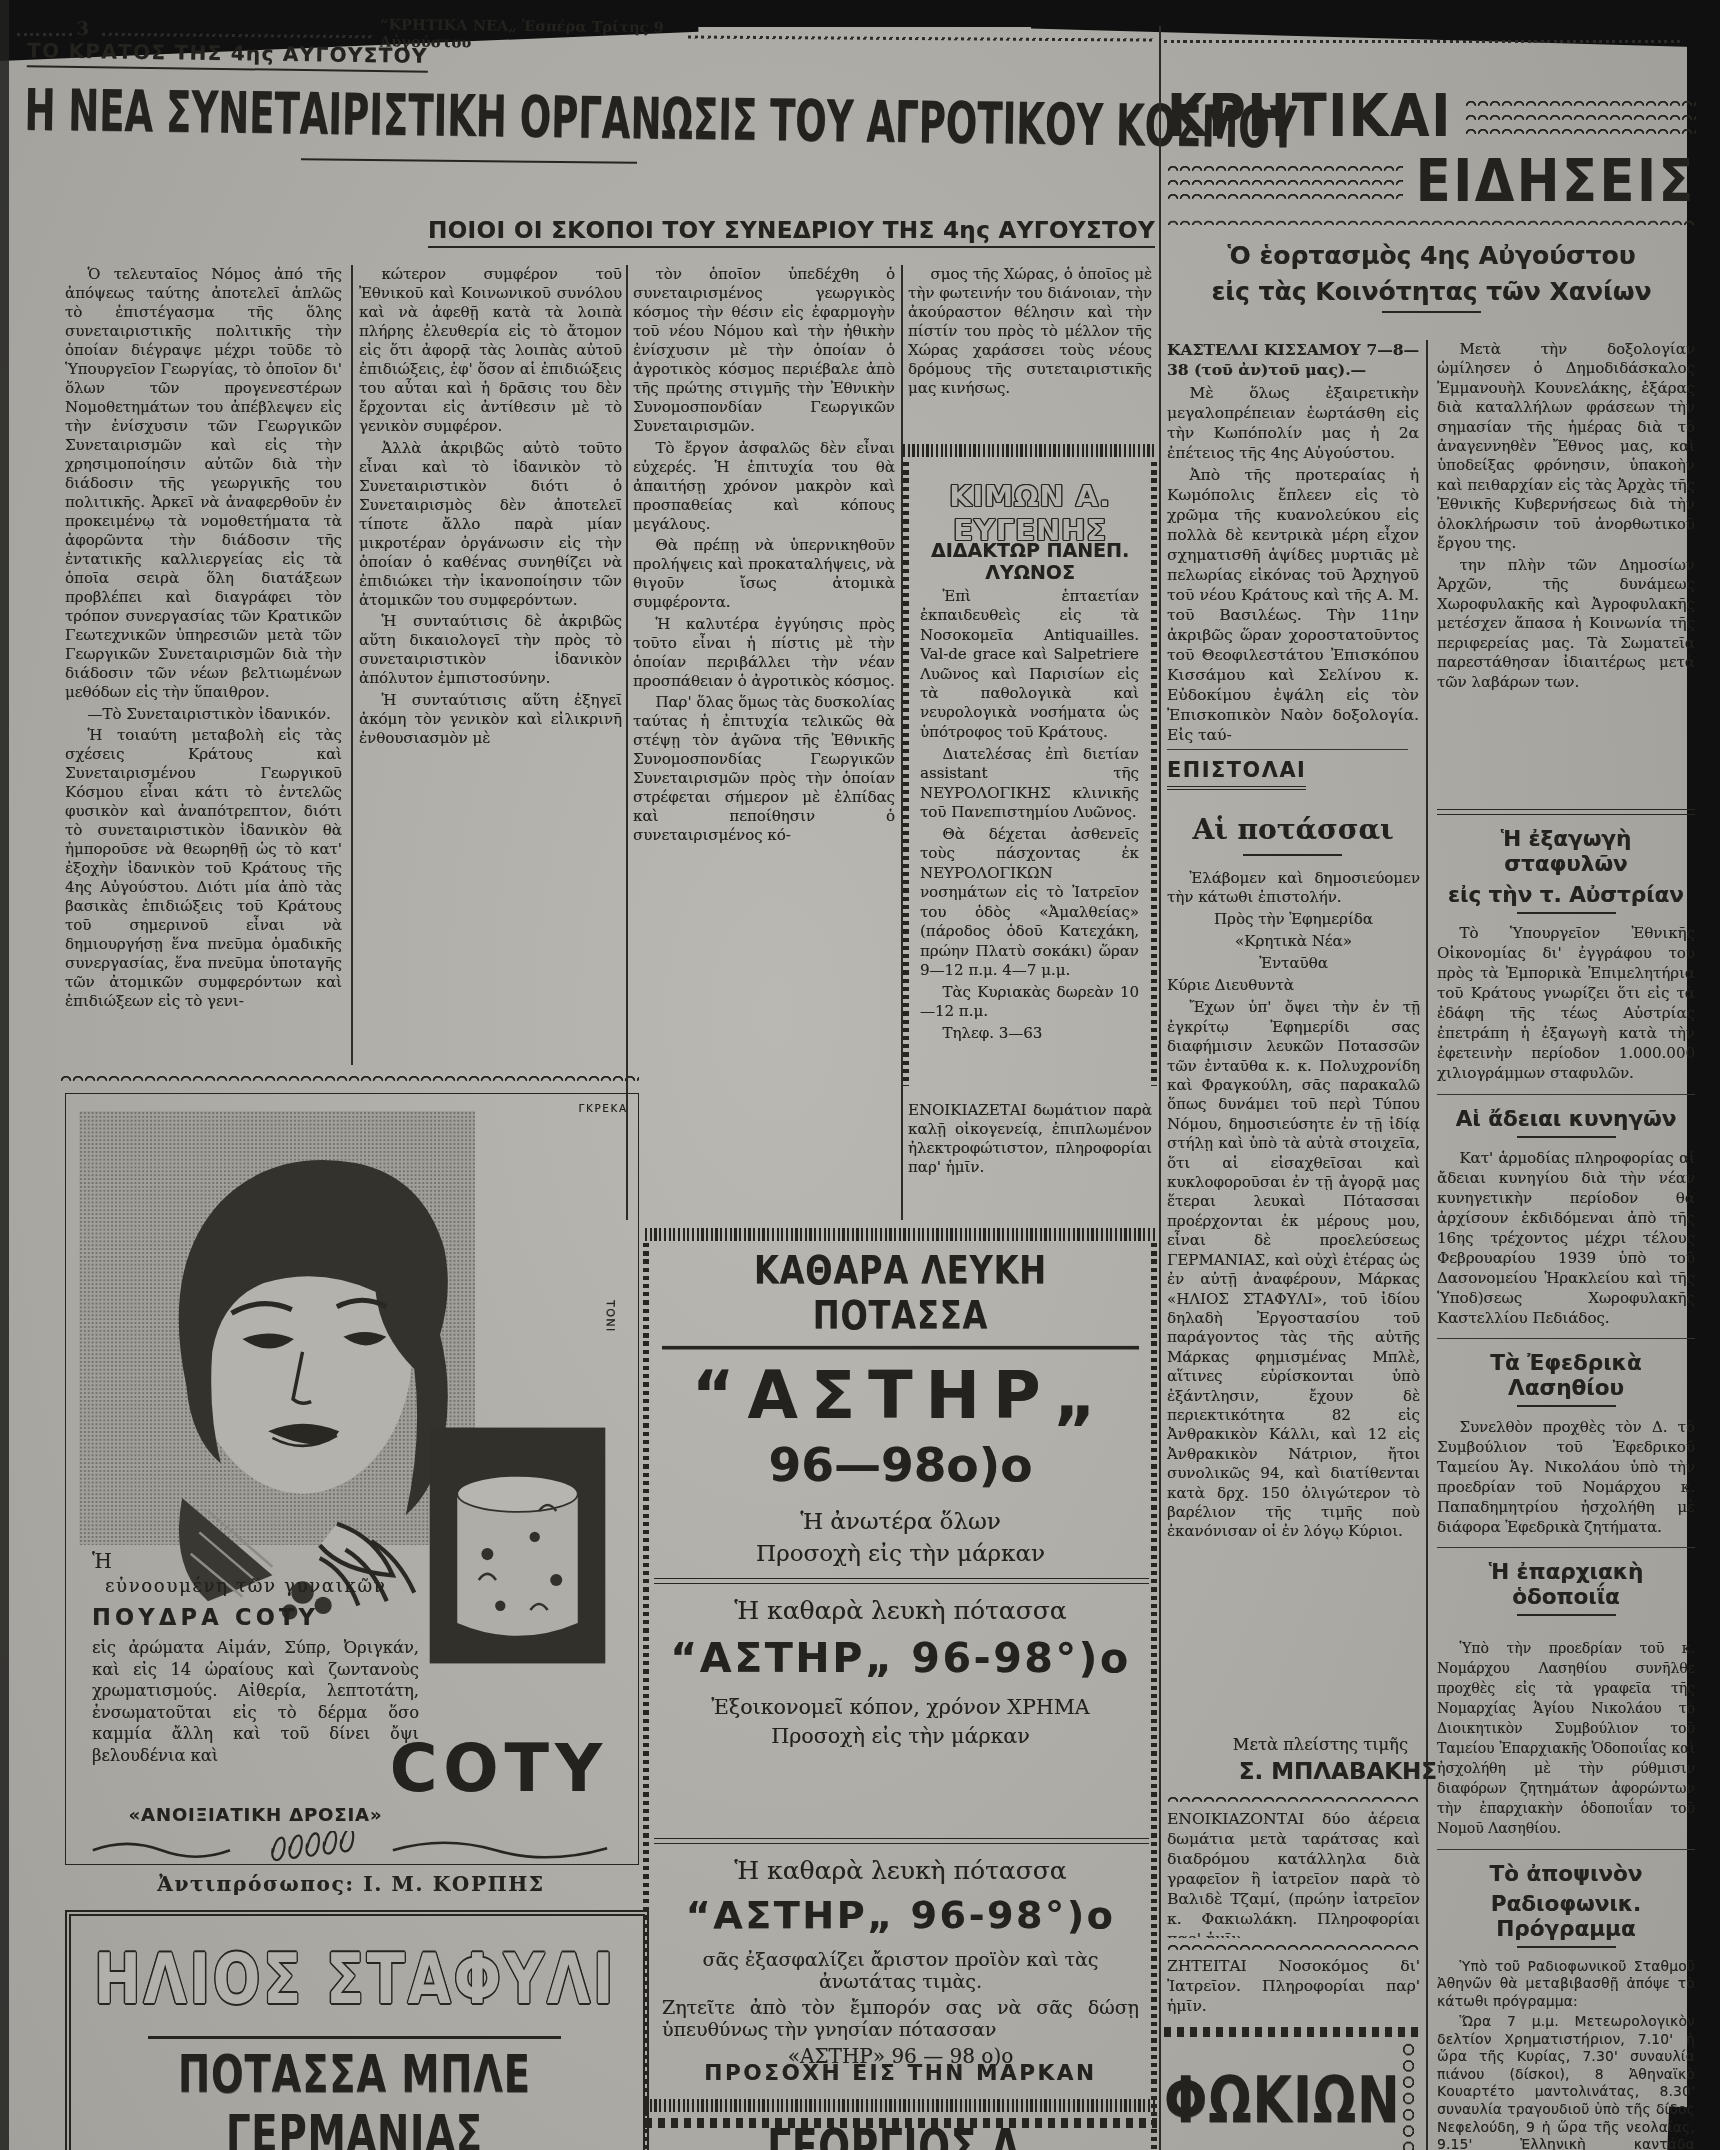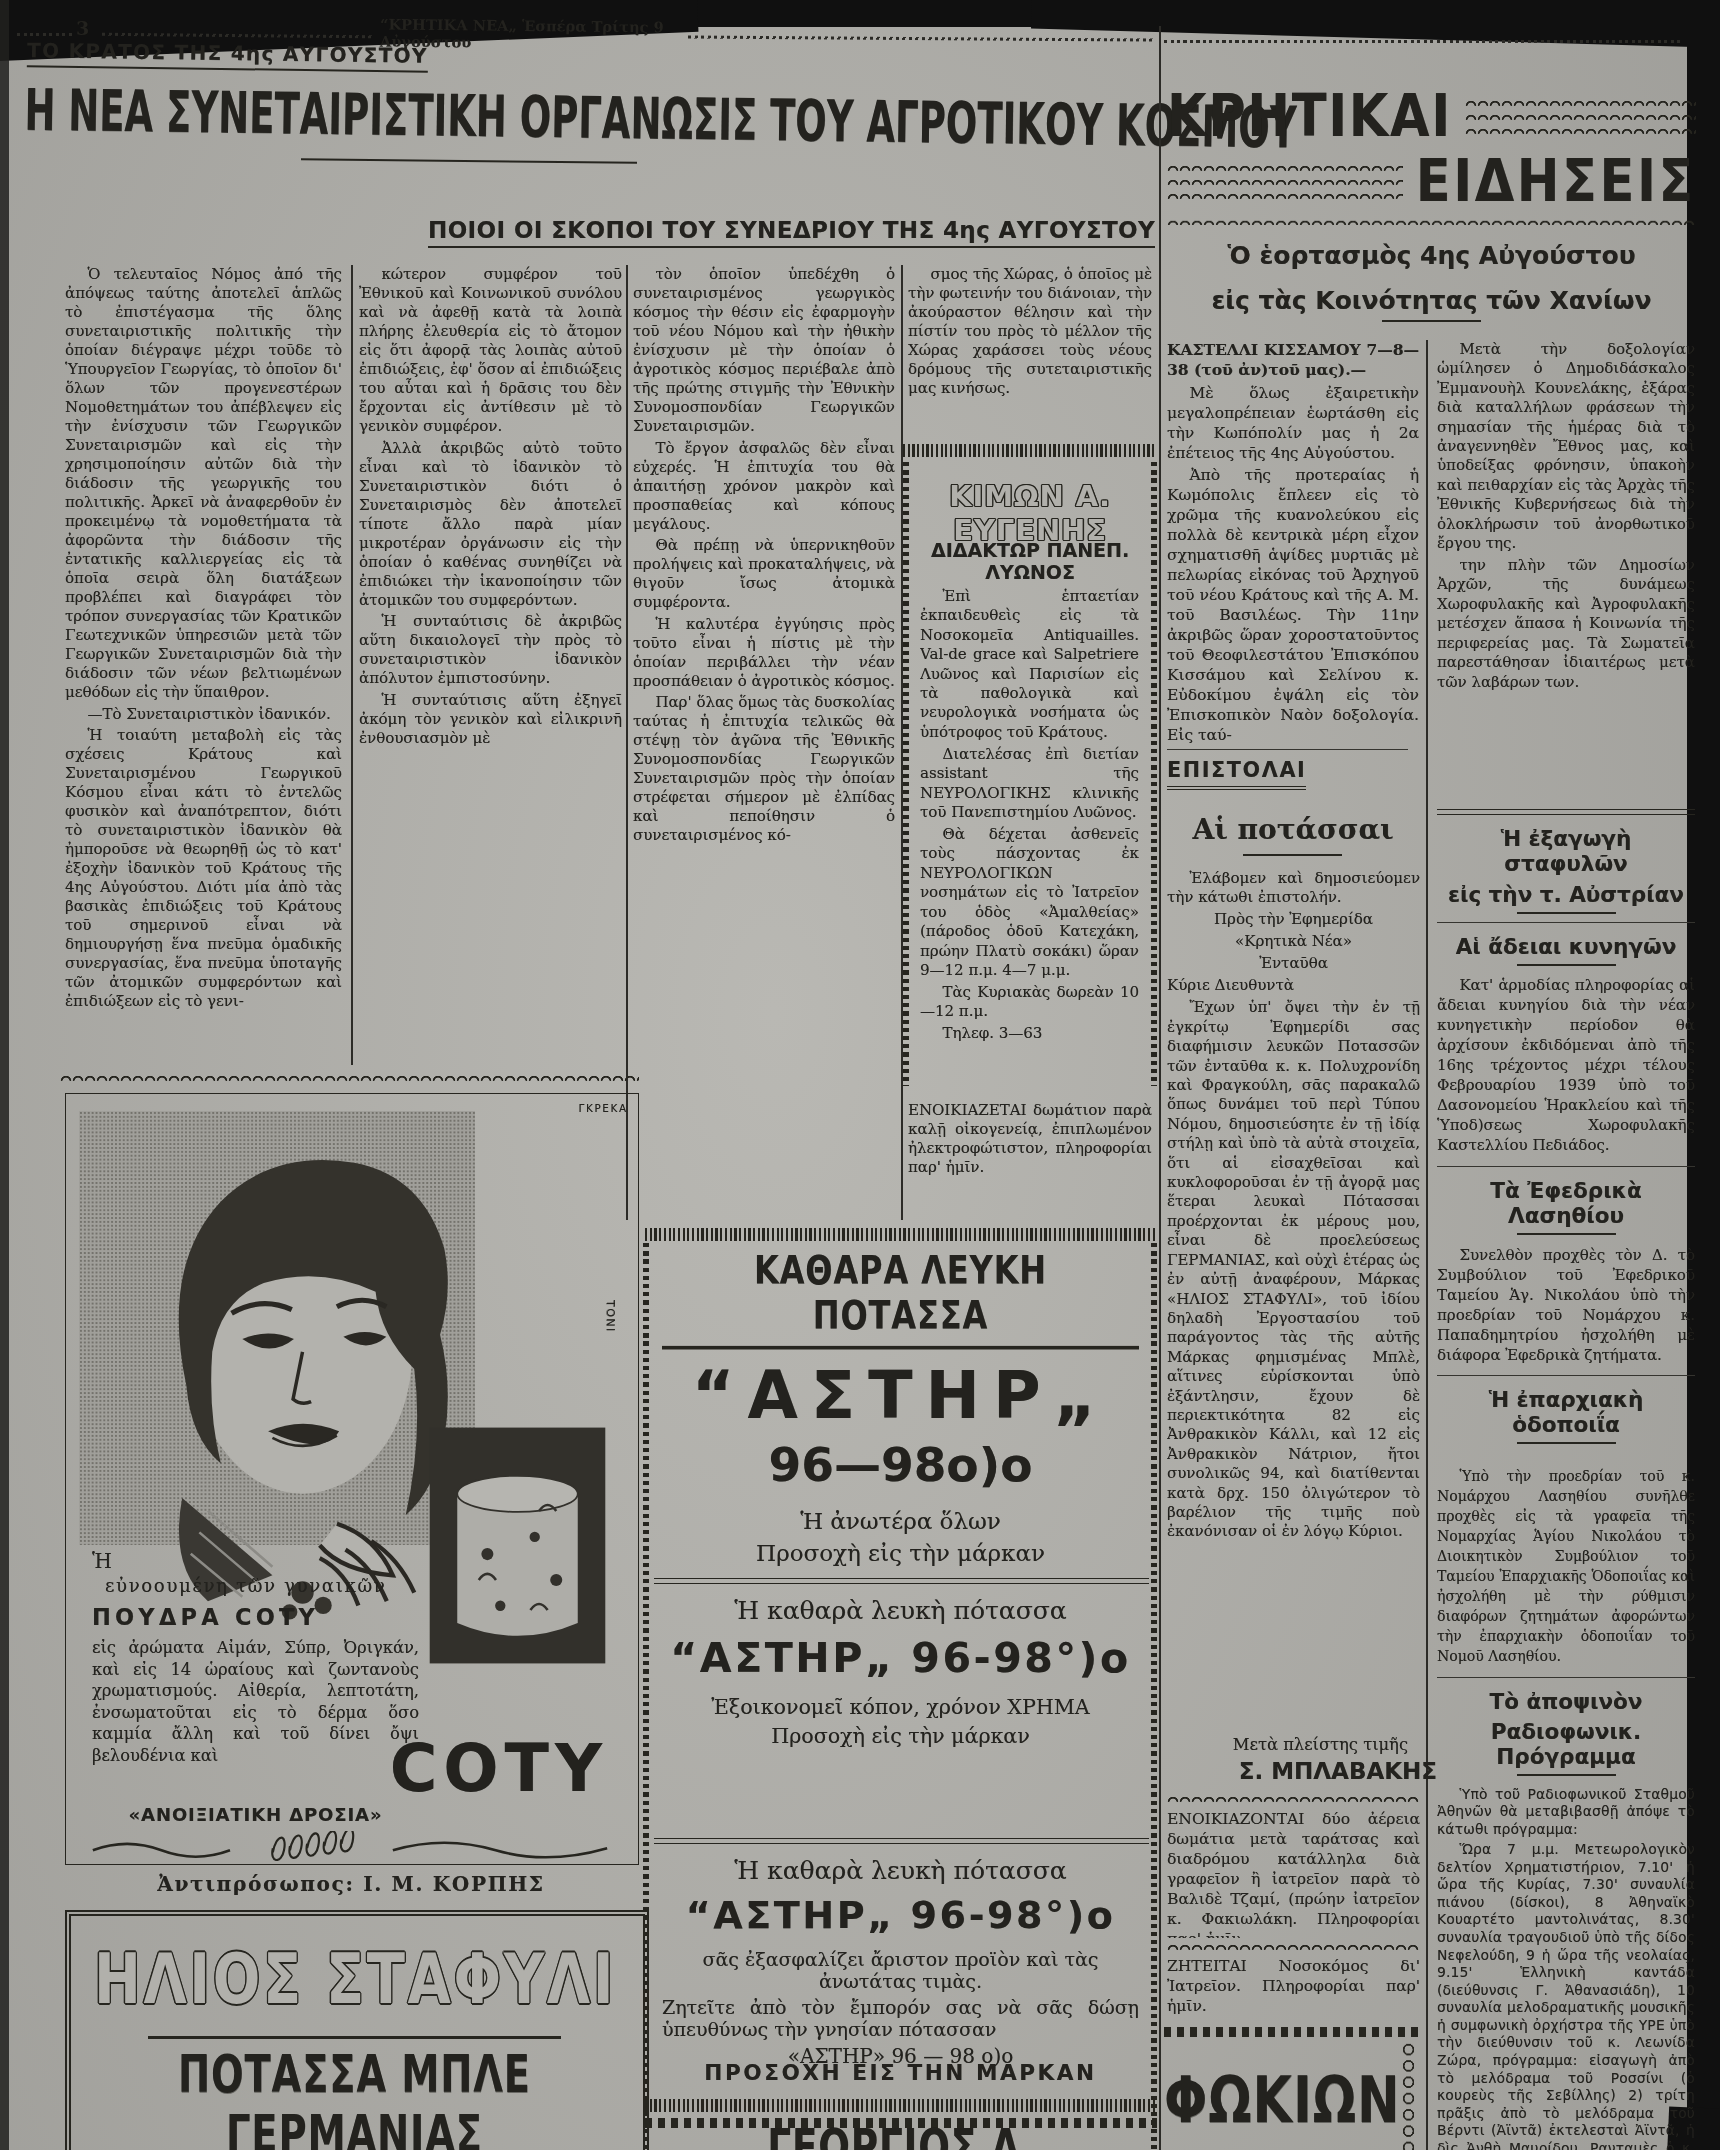--- a/index.html
+++ b/index.html
@@ -215,21 +215,21 @@
         <div class="wave" style="margin-top:5.2px;"></div>
         <div class="wave" style="margin-top:5.2px;"></div>
       </div>
       <div class="ink sans" style="font-size:51px;font-weight:900;letter-spacing:2.6px;transform:scale(1,1.15);">ΕΙΔΗΣΕΙΣ</div>
     </div>
     <div class="wave" style="margin-top:6.9px;"></div>
   </div>
 
   <div class="abs ctr" style="left:1167px;top:241px;width:529px;">
     <div class="ink sans" style="font-size:25px;font-weight:700;">Ὁ ἑορτασμὸς 4ης Αὐγούστου</div>
-    <div class="ink sans" style="font-size:25px;font-weight:700;margin-top:16px;">εἰς τὰς Κοινότητας τῶν Χανίων</div>
+    <div class="ink sans" style="font-size:25px;font-weight:700;margin-top:7px;">εἰς τὰς Κοινότητας τῶν Χανίων</div>
     <div class="trule"></div>
   </div>
 
   <div class="abs flow ink" style="left:1167px;top:340px;width:252px;height:404px;font-size:15.5px;line-height:20px;">
     <p class="leadword" style="text-indent:0;">ΚΑΣΤΕΛΛΙ ΚΙΣΣΑΜΟΥ 7—8—38 (τοῦ ἀν)τοῦ μας).—</p>
     <div>
         <p>Μὲ ὅλως ἐξαιρετικὴν μεγαλοπρέπειαν ἑωρτάσθη εἰς τὴν Κωπόπολίν μας ἡ 2α ἐπέτειος τῆς 4ης Αὐγούστου.</p>
         <p>Ἀπὸ τῆς προτεραίας ἡ Κωμόπολις ἔπλεεν εἰς τὸ χρῶμα τῆς κυανολεύκου εἰς πολλὰ δὲ κεντρικὰ μέρη εἶχον σχηματισθῆ ἁψίδες μυρτιᾶς μὲ πελωρίας εἰκόνας τοῦ Ἀρχηγοῦ τοῦ νέου Κράτους καὶ τῆς Α. Μ. τοῦ Βασιλέως. Τὴν 11ην ἀκριβῶς ὥραν χοροστατοῦντος τοῦ Θεοφιλεστάτου Ἐπισκόπου Κισσάμου καὶ Σελίνου κ. Εὐδοκίμου ἐψάλη εἰς τὸν Ἐπισκοπικὸν Ναὸν δοξολογία. Εἰς ταύ-</p>
       </div>
   </div>
@@ -272,20 +272,23 @@
     <div class="ink sans ctr" style="margin-top:30px;width:224px;font-size:51px;font-weight:900;letter-spacing:0.9px;transform:scale(1,1.25);">ΦΩΚΙΩΝ</div>
 
   </div>
 
   <div class="abs" style="left:1437px;top:809px;width:258px;height:1845px;overflow:hidden;">
     <div class="hr2"></div>
 
     <div class="ink sans ctr" style="margin-top:11.2px;font-size:21.5px;font-weight:700;">Ἡ ἐξαγωγὴ σταφυλῶν</div>
     <div class="ink sans ctr" style="margin-top:5.2px;font-size:21.5px;font-weight:700;">εἰς τὴν τ. Αὐστρίαν</div>
     <div class="trule"></div>
+    <div class="flow ink" style="margin-top:9.5px;font-size:15px;line-height:20px;">
+        <p>Τὸ Ὑπουργεῖον Ἐθνικῆς Οἰκονομίας δι' ἐγγράφου του πρὸς τὰ Ἐμπορικὰ Ἐπιμελητήρια τοῦ Κράτους γνωρίζει ὅτι εἰς τὰ ἐδάφη τῆς τέως Αὐστρίας ἐπετράπη ἡ ἐξαγωγὴ κατὰ τὴν ἐφετεινὴν περίοδον 1.000.000 χιλιογράμμων σταφυλῶν.</p>
+      </div>
     <div class="hrthin" style="margin-top:7.7px;"></div>
 
     <div class="ink sans ctr" style="margin-top:11.2px;font-size:21.5px;font-weight:700;">Αἱ ἄδειαι κυνηγῶν</div>
     <div class="trule"></div>
     <div class="flow ink" style="margin-top:9.5px;font-size:15px;line-height:20px;">
         <p>Κατ' ἁρμοδίας πληροφορίας αἱ ἄδειαι κυνηγίου διὰ τὴν νέαν κυνηγετικὴν περίοδον θὰ ἀρχίσουν ἐκδιδόμεναι ἀπὸ τῆς 16ης τρέχοντος μέχρι τέλους Φεβρουαρίου 1939 ὑπὸ τοῦ Δασονομείου Ἡρακλείου καὶ τῆς Ὑποδ)σεως Χωροφυλακῆς Καστελλίου Πεδιάδος.</p>
       </div>
     <div class="hrthin" style="margin-top:7.7px;"></div>
 
     <div class="ink sans ctr" style="margin-top:11.2px;font-size:21.5px;font-weight:700;">Τὰ Ἐφεδρικὰ Λασηθίου</div>

